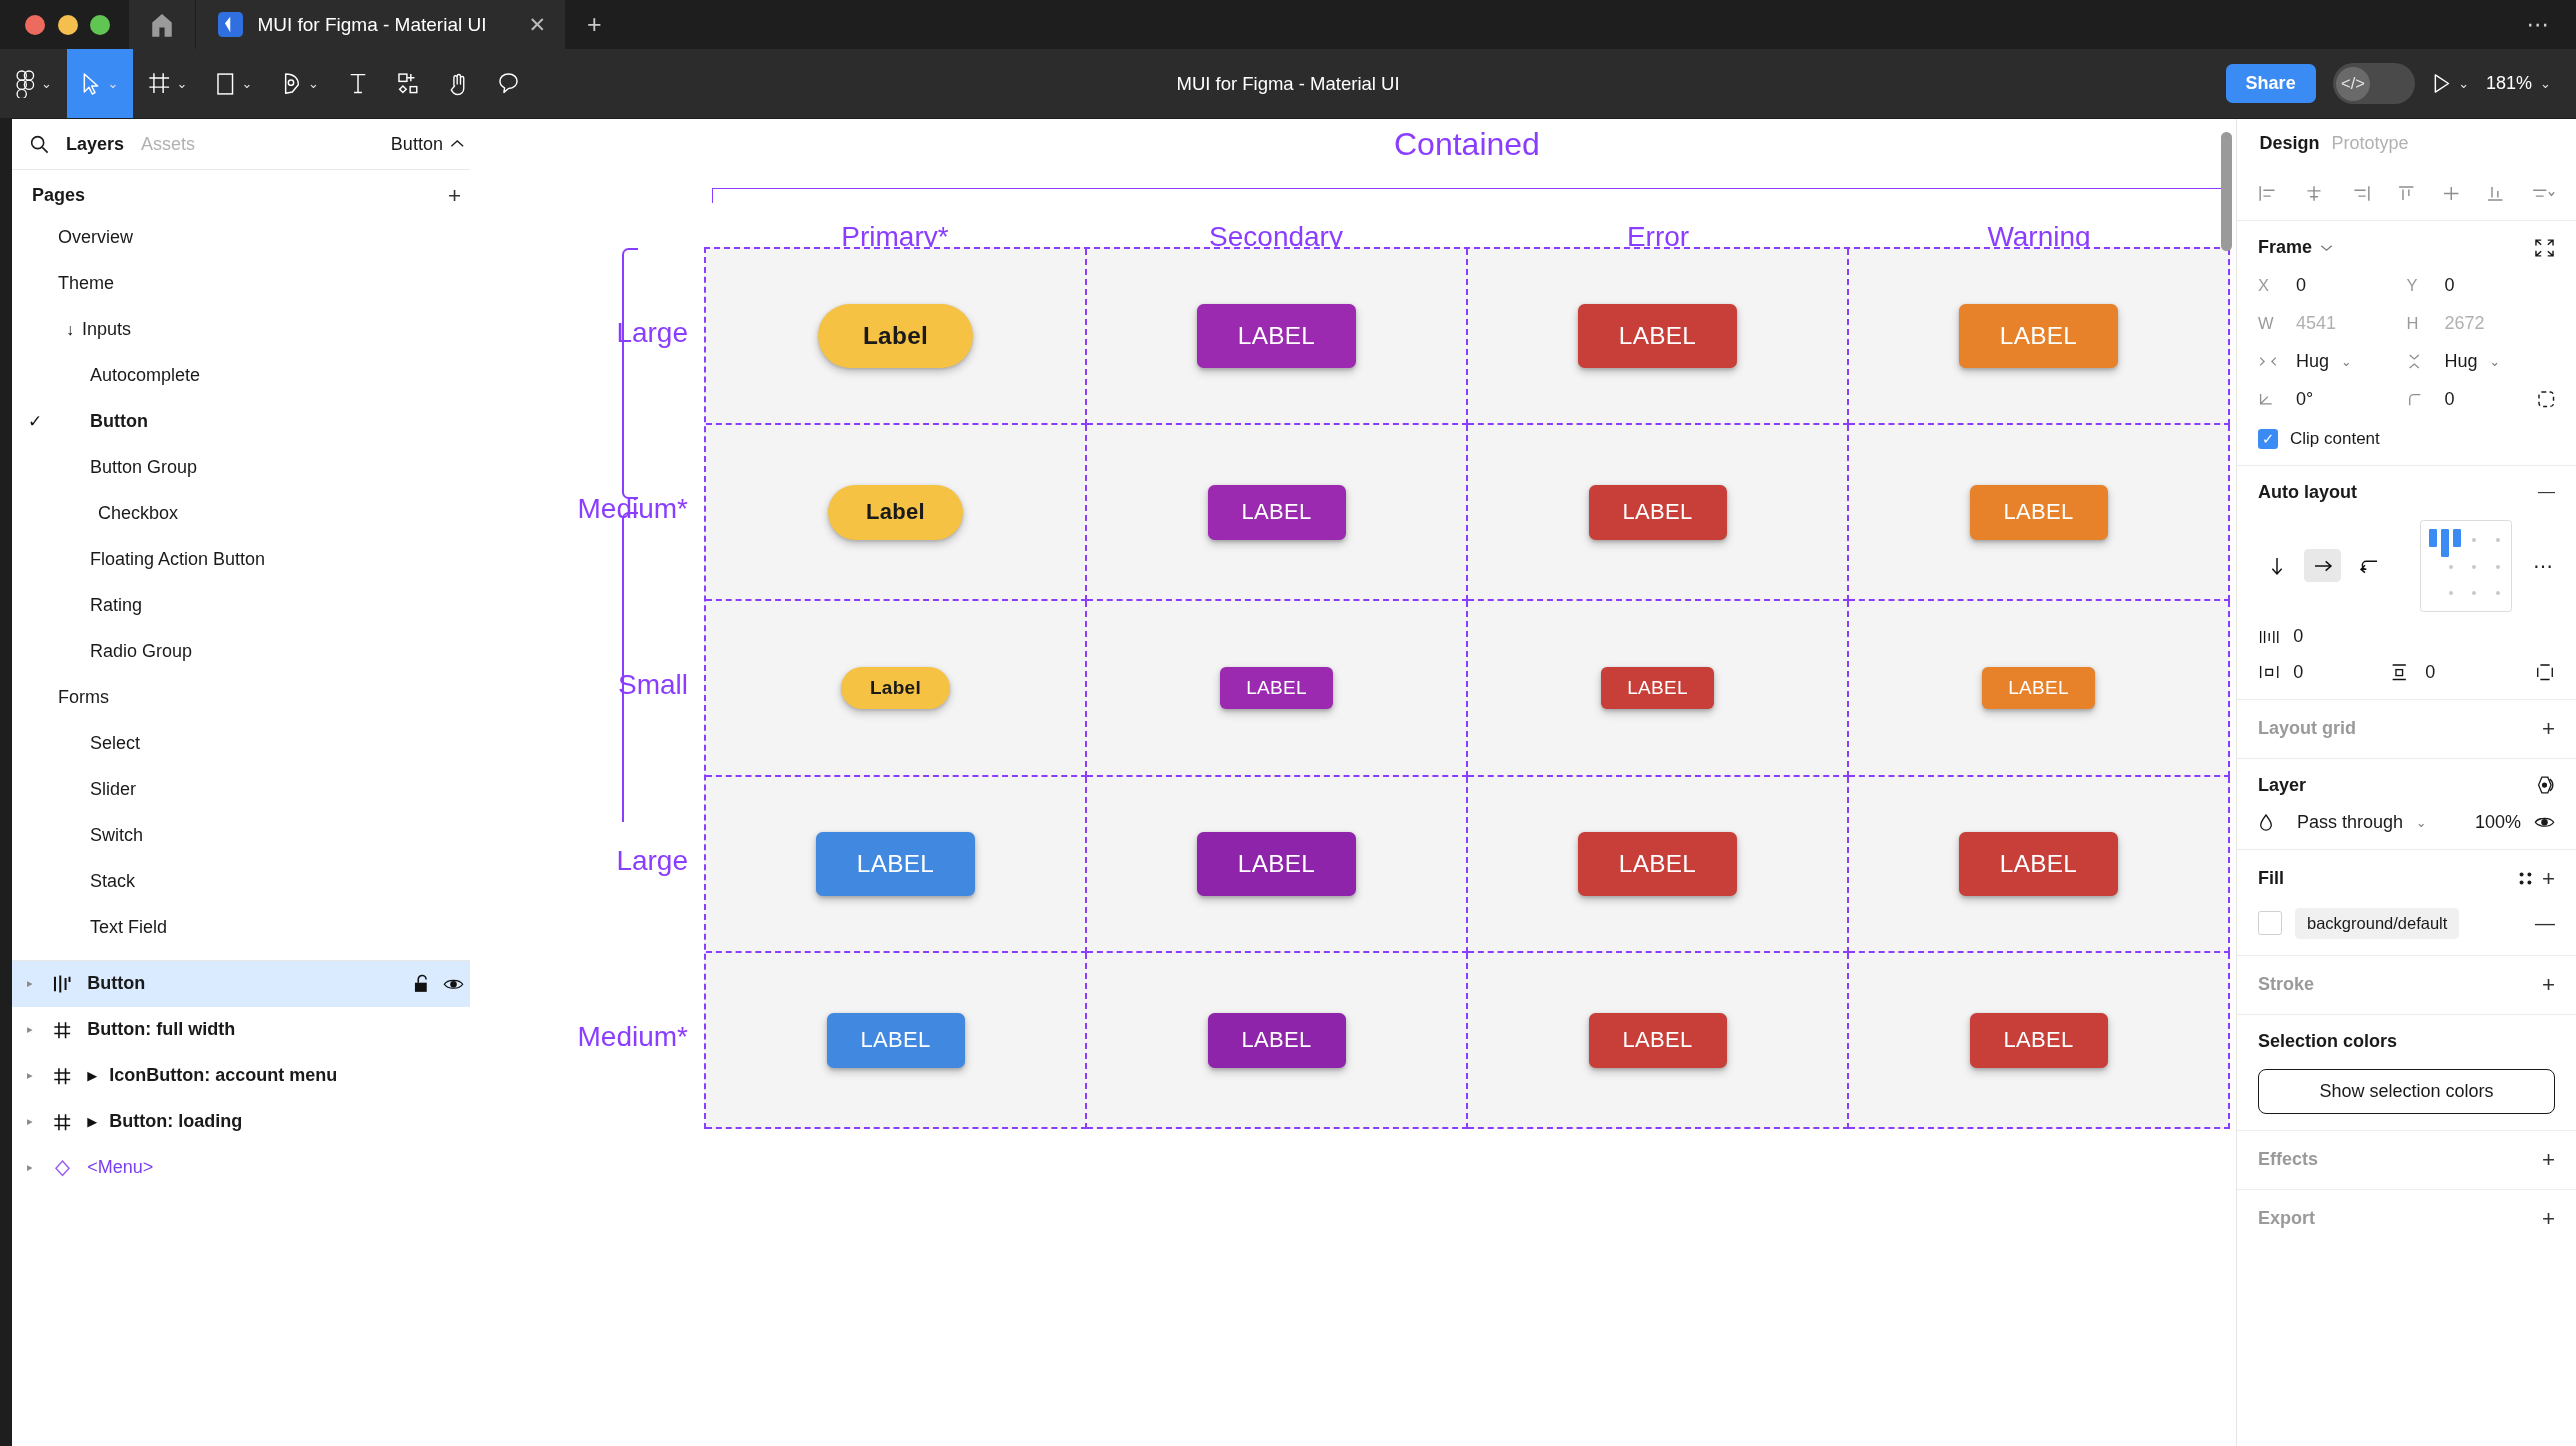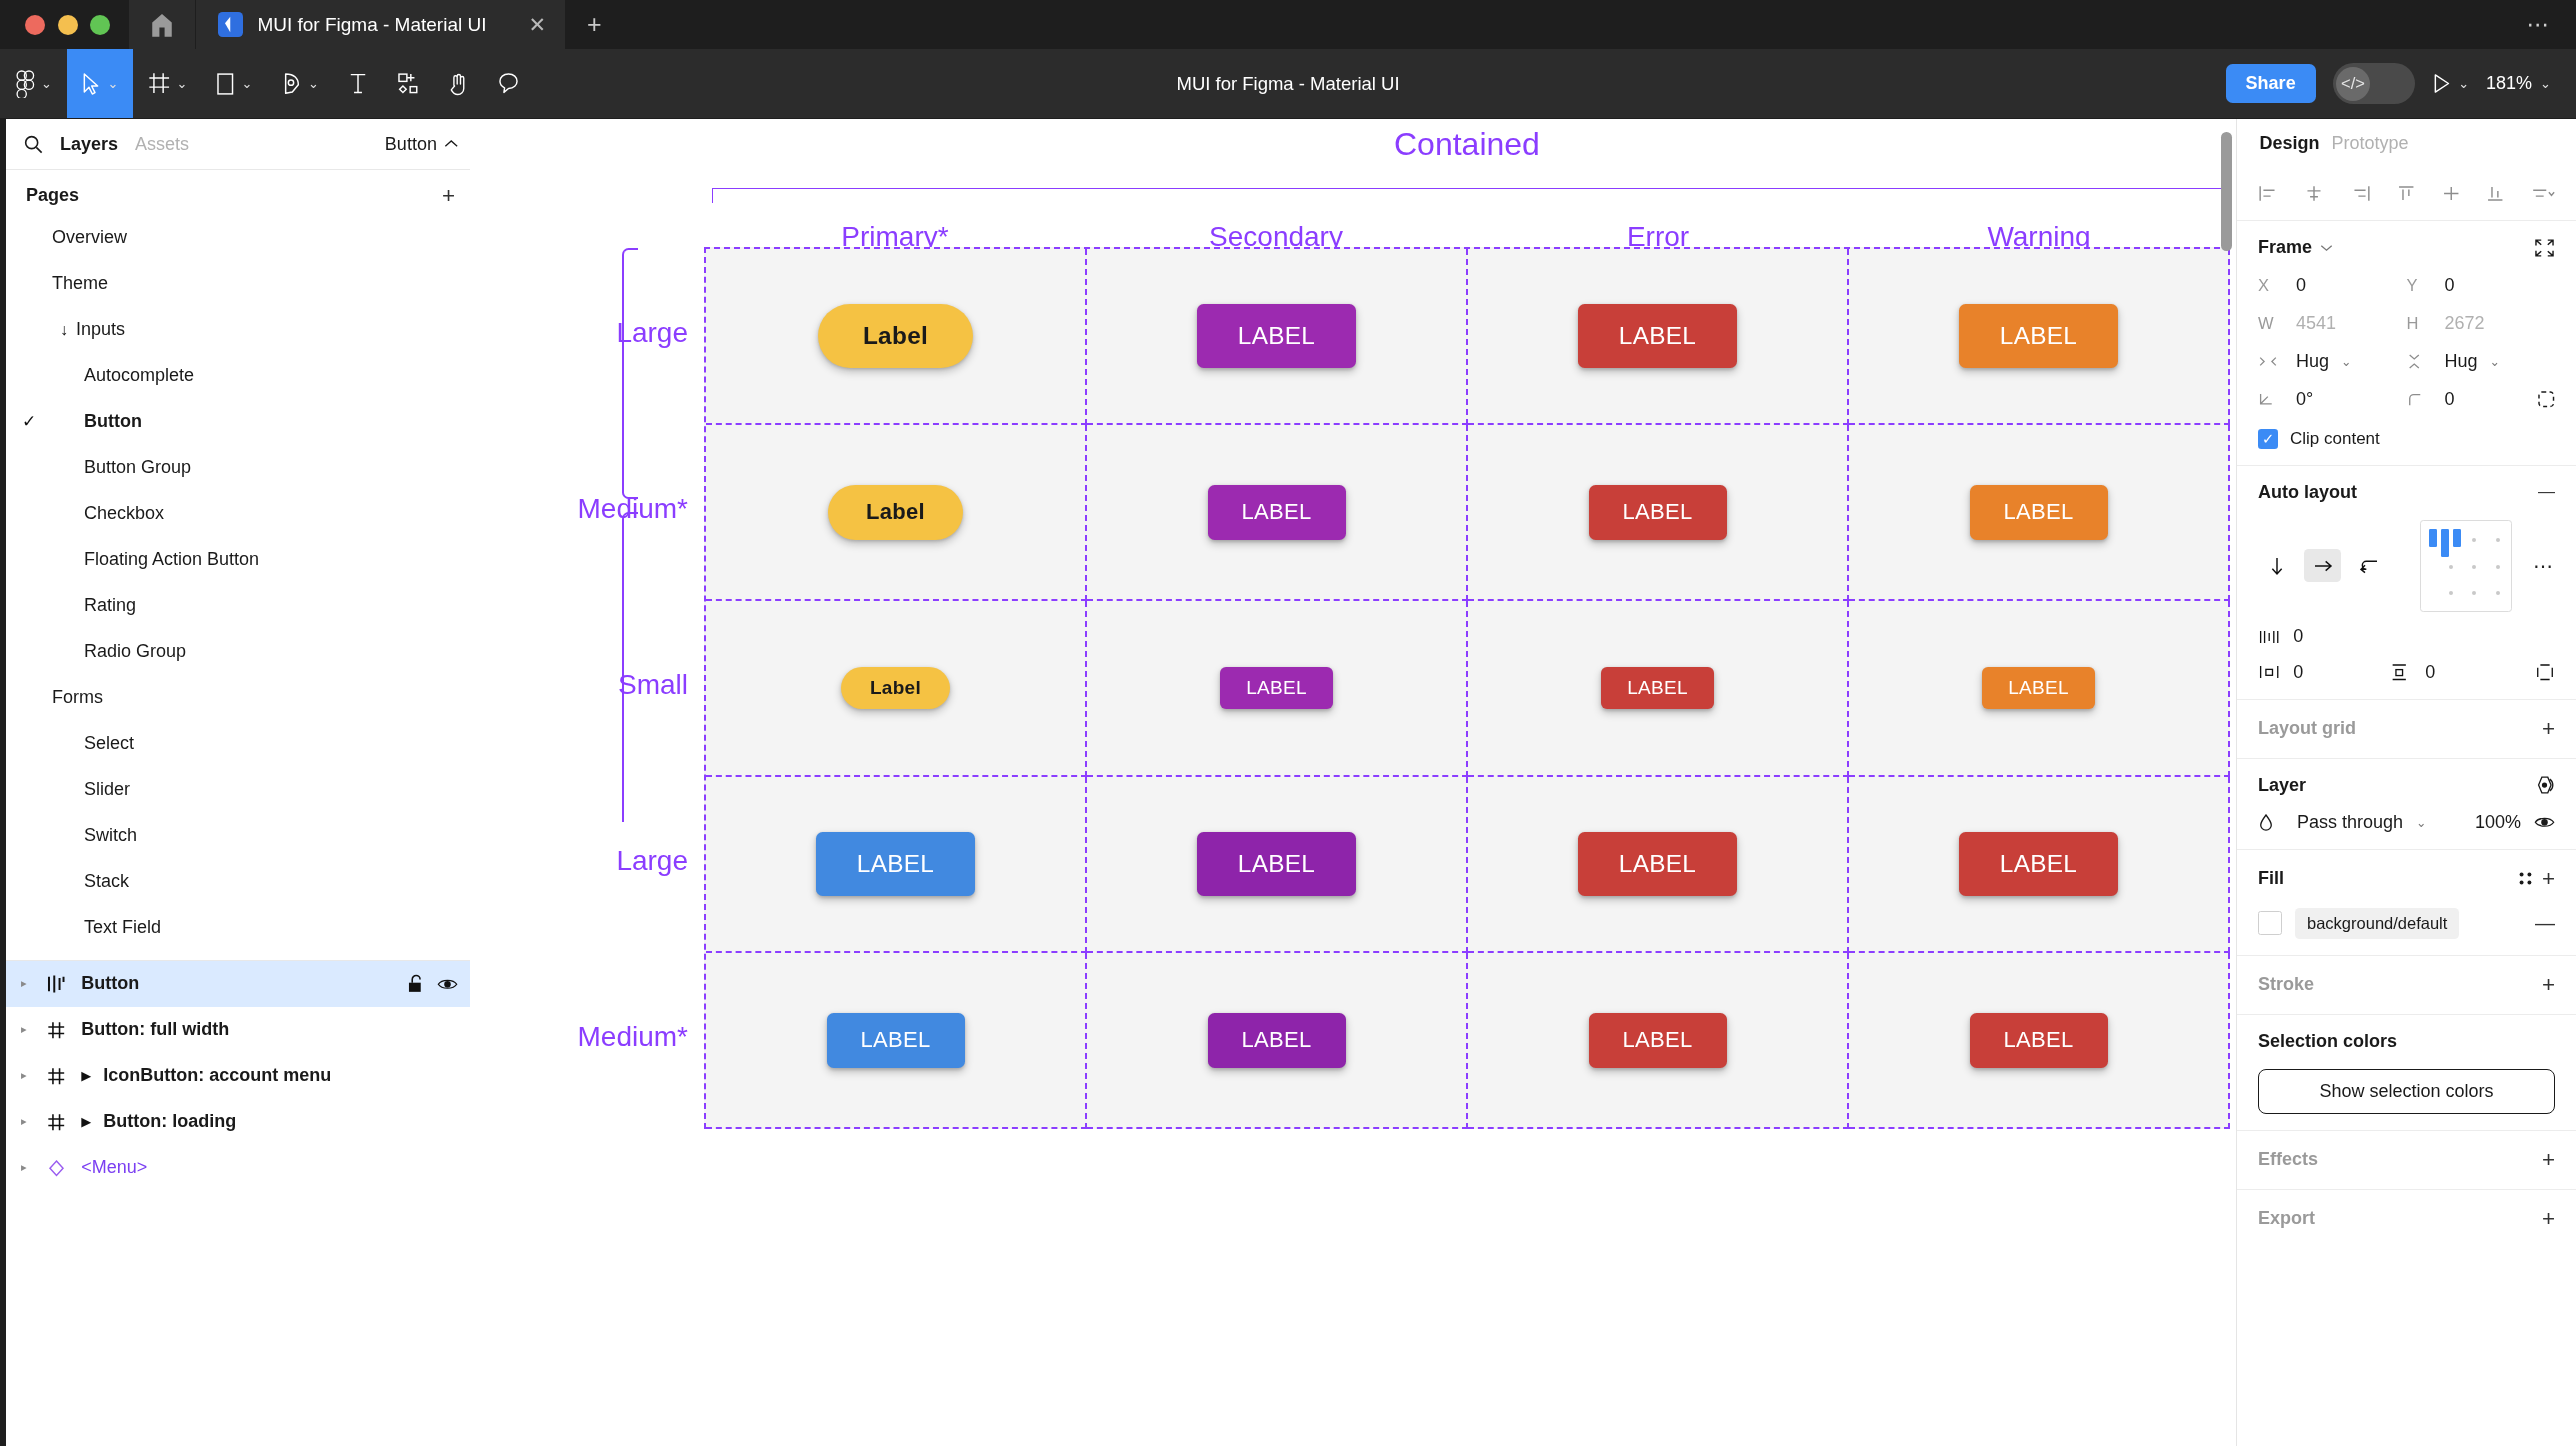--- a/index.html
+++ b/index.html
@@ -66,21 +66,21 @@
   .devknob {
     width: 34px; height: 34px; border-radius: 50%; background: #6a6a6a;
     display: flex; align-items: center; justify-content: center;
     color: #e6e6e6; font-size: 16.5px;
   }
   .play-wrap { display: flex; align-items: center; gap: 8px; color: #fff; }
   .zoomlbl { color: #ffffff; font-size: 18px; display: flex; align-items: center; gap: 8px; }
 
   
   .left {
-    position: absolute; left: 6px; top: 119px; width: 470px; height: 1328px;
+    position: absolute; left: 12px; top: 119px; width: 470px; height: 1328px;
     background: #ffffff; border-right: 0.7px solid #e5e5e5;
     display: flex; flex-direction: column;
   }
   .left-head {
     height: 51px; display: flex; align-items: center; gap: 17px;
     padding: 0 17px; border-bottom: 0.7px solid #e8e8e8;
   }
   .lh-tab { font-size: 18px; color: #b1b1b1; }
   .lh-tab.active { color: #1a1a1a; font-weight: 700; }
   .lh-right { margin-left: auto; display: flex; align-items: center; gap: 6.6px;
@@ -388,21 +388,21 @@
         <div class="page-row bold">
           <span class="pr-check">✓</span>
           <span class="pr-label" style="margin-left: 32px;">Button</span>
         </div>
         <div class="page-row">
           <span class="pr-check"></span>
           <span class="pr-label" style="margin-left: 32px;">Button Group</span>
         </div>
         <div class="page-row">
           <span class="pr-check"></span>
-          <span class="pr-label" style="margin-left: 32px; text-align: center;">Checkbox</span>
+          <span class="pr-label" style="margin-left: 40px; text-align: center;">Checkbox</span>
         </div>
         <div class="page-row">
           <span class="pr-check"></span>
           <span class="pr-label" style="margin-left: 32px;">Floating Action Button</span>
         </div>
         <div class="page-row">
           <span class="pr-check"></span>
           <span class="pr-label" style="margin-left: 32px;">Rating</span>
         </div>
         <div class="page-row">

